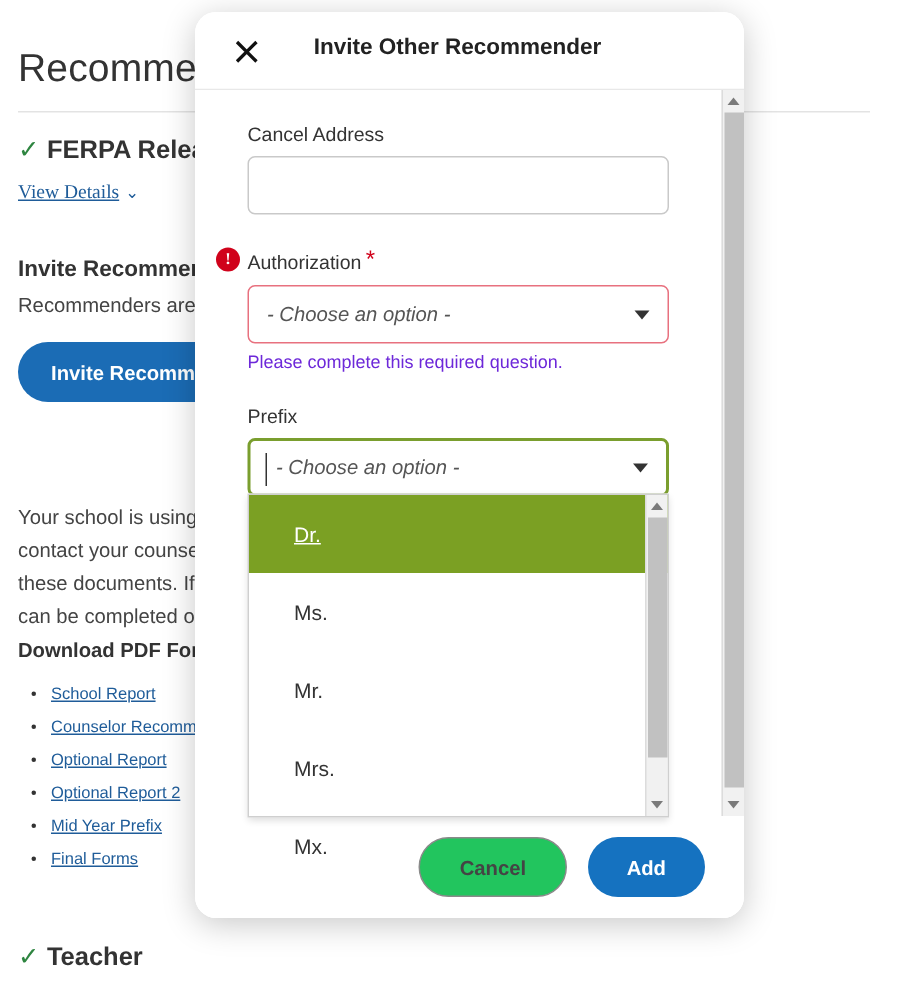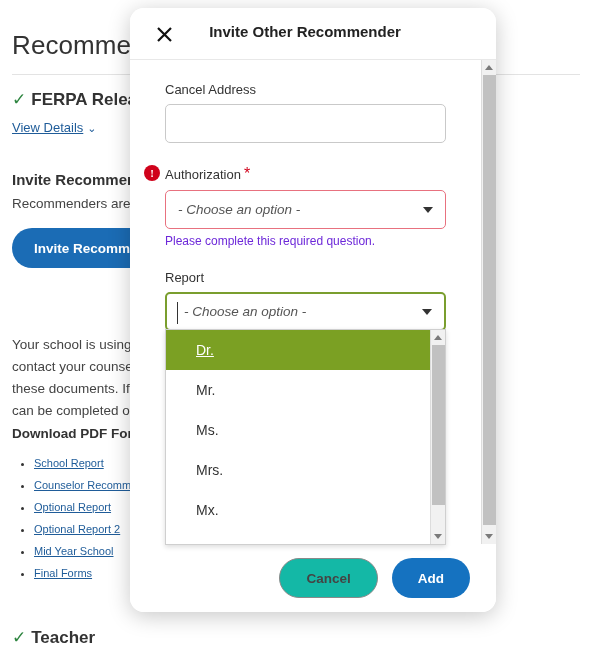--- a/index.html
+++ b/index.html
@@ -32,21 +32,21 @@
   }
   .sec-head .chk { color: #2e8540; font-weight: 400; font-size: 17px; margin-right: 5px; }
 
   .ferpa { left: 12px; top: 89px; }
   .counselor { left: 12px; top: 332px; }
   .teacher { left: 12px; top: 627px; }
 
   .view-details {
     position: absolute; left: 12px; top: 120px;
     font-size: 13px; color: #1f5c99; text-decoration: underline;
-    white-space: nowrap; cursor: pointer;
+    white-space: nowrap; cursor: pointer; font-family: Liberation Serif, serif;
   }
   .view-details .caret { text-decoration: none; display: inline-block; margin-left: 4px; font-size: 11px; }
 
   .invite-head {
     position: absolute; left: 12px; top: 171px;
     font-size: 15px; font-weight: 700; color: #333; white-space: nowrap;
   }
   .invite-body {
     position: absolute; left: 12px; top: 196px; width: 560px;
     font-size: 13.5px; color: #444; white-space: nowrap;
@@ -147,21 +147,21 @@
 
   
   .dd-panel {
     position: absolute; left: 35px; top: 321px;
     width: 281px; height: 216px;
     background: #fff; border: 1px solid #cfcfcf;
     box-shadow: 0 2px 5px rgba(0,0,0,.14);
     z-index: 30;
   }
   .dd-item {
-    height: 40px; display: flex; align-items: center;
+    height: 52px; display: flex; align-items: center;
     padding-left: 30px; font-size: 14px; color: #333; cursor: pointer;
   }
   .dd-item.sel { background: #7ba023; color: #ffffff; }
   .dd-item.sel span { text-decoration: underline; }
 
   
   .sbar {
     position: absolute; width: 15px; background: #f1f1f1;
     border-left: 1px solid #dcdcdc;
   }
@@ -174,21 +174,21 @@
   .ar-dn { width:0;height:0;border-left:4px solid transparent;border-right:4px solid transparent;border-top:5px solid #7a7a7a; }
 
   .modal-footer {
     position: absolute; left: 0; top: 536px; width: 366px; height: 68px;
     background: #fff; border-radius: 0 0 14px 14px;
     display: flex; align-items: center; justify-content: flex-end;
     padding-right: 26px; gap: 14px;
   }
   .btn-cancel {
     height: 40px; padding: 0 26px; border-radius: 20px;
-    border: 1px solid #8a8a8a; background: #14b8a6; color: #444;
+    border: 1px solid #8a8a8a; background: #22c55e; color: #444;
     font-size: 13.5px; font-weight: 700; cursor: pointer;
     font-family: "Liberation Sans", sans-serif;
   }
   .btn-add {
     height: 40px; padding: 0 26px; border-radius: 20px;
     border: none; background: #1572c0; color: #fff;
     font-size: 13.5px; font-weight: 700; cursor: pointer;
     font-family: "Liberation Sans", sans-serif;
   }
 </style>
@@ -221,21 +221,21 @@
       <div class="ln">these documents. If you would like, you can download the needed forms that</div>
       <div class="ln">can be completed on paper below.</div>
     </div>
 
     <div class="dl-head">Download PDF Forms</div>
     <ul class="dl-list">
       <li><a>School Report</a></li>
       <li><a>Counselor Recommendation</a></li>
       <li><a>Optional Report</a></li>
       <li><a>Optional Report 2</a></li>
-      <li><a>Mid Year School</a></li>
+      <li><a>Mid Year Prefix</a></li>
       <li><a>Final Forms</a></li>
     </ul>
 
     <div class="sec-head teacher">
       <span class="chk">✓</span><span>Teacher</span>
     </div>
   </div>
 
   <div class="modal">
 
@@ -263,21 +263,21 @@
             <span class="req-star">*</span>
           </div>
           <div class="select-box error">
             <span class="select-text">- Choose an option -</span>
             <span class="caret-dn"></span>
           </div>
           <div class="err-msg">Please complete this required question.</div>
         </div>
 
         <div class="field">
-          <div class="field-label">Report</div>
+          <div class="field-label">Prefix</div>
           <div class="select-box focus">
             <span class="caret-cursor"></span>
             <span class="select-text" style="margin-left:5px">- Choose an option -</span>
             <span class="caret-dn"></span>
           </div>
         </div>
 
       </div>
 
       <div class="sbar" style="right:0; top:0; height:484px;">
@@ -289,24 +289,24 @@
             <span class="ar-dn"></span>
           </div>
       </div>
     </div>
 
     <div class="dd-panel">
       <div class="dd-item sel">
           <span>Dr.</span>
         </div>
       <div class="dd-item">
+          <span>Ms.</span>
+        </div>
+      <div class="dd-item">
           <span>Mr.</span>
-        </div>
-      <div class="dd-item">
-          <span>Ms.</span>
         </div>
       <div class="dd-item">
           <span>Mrs.</span>
         </div>
       <div class="dd-item">
           <span>Mx.</span>
         </div>
 
       <div class="sbar" style="right:0; top:0; height:214px;">
         <div class="ar" style="top:0">

